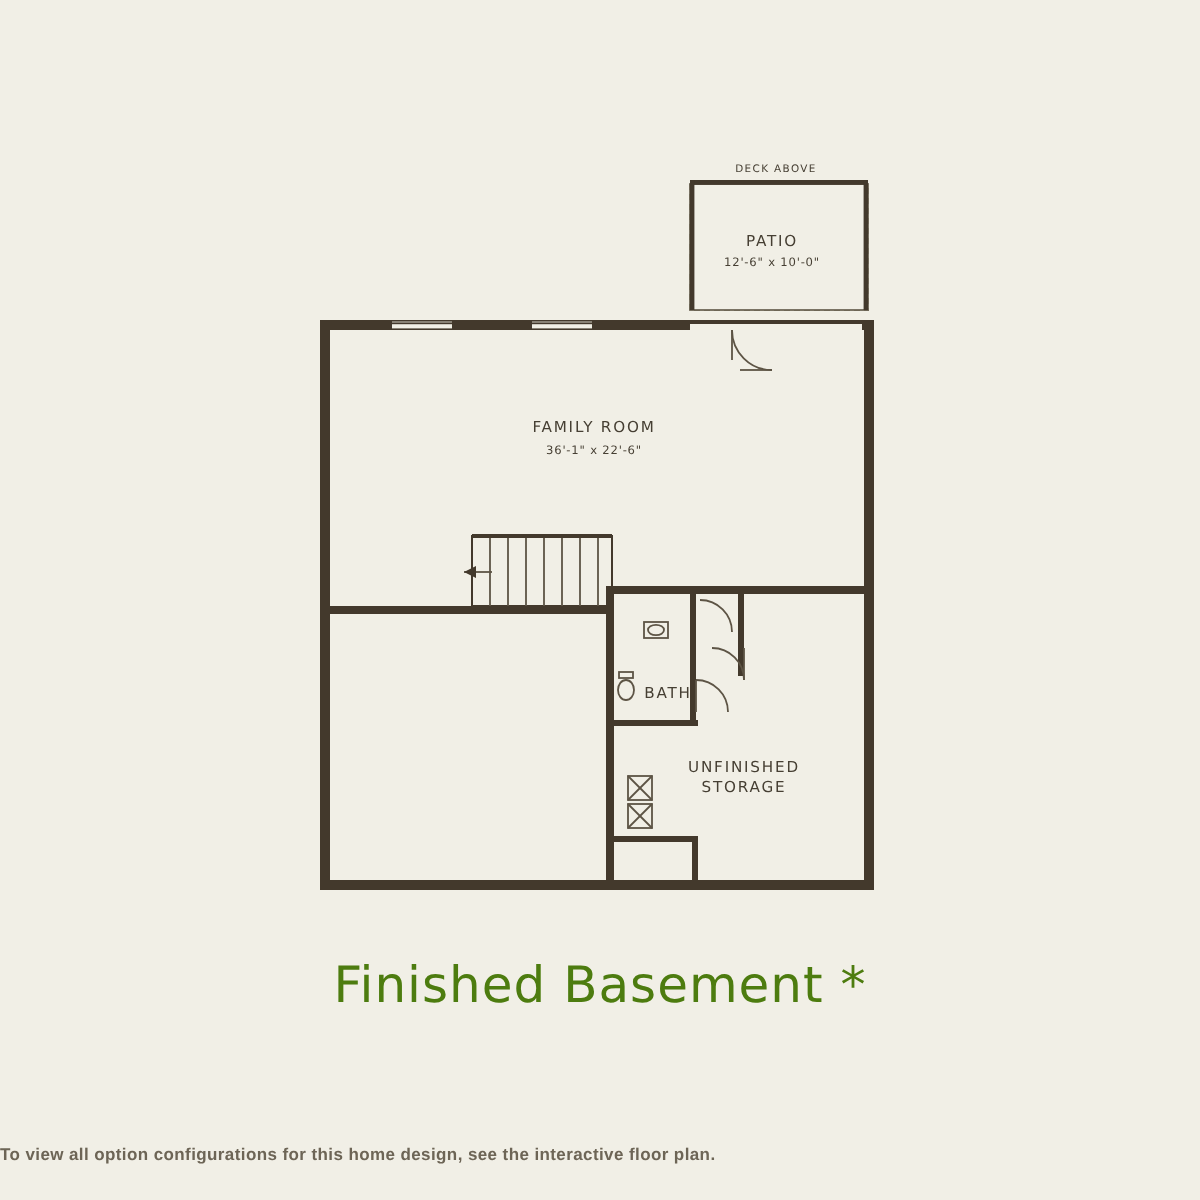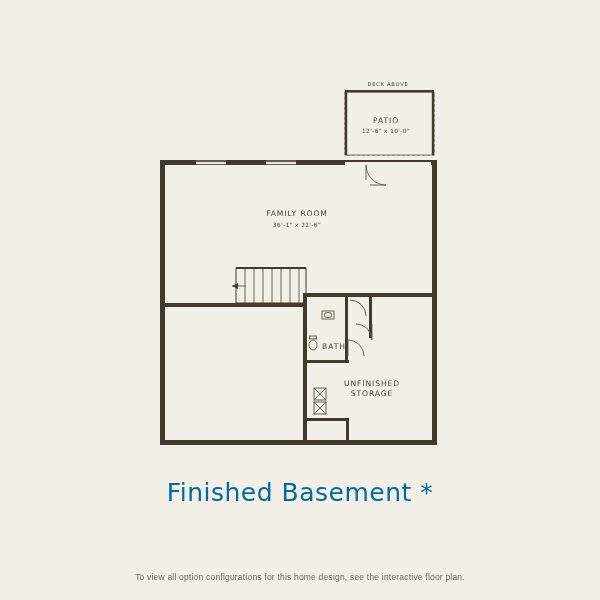--- a/index.html
+++ b/index.html
@@ -26,33 +26,34 @@
     top: 0;
   }
   .title {
     position: absolute;
     left: 0;
     top: 478px;
     width: 600px;
     text-align: center;
     font-size: 25px;
     letter-spacing: 0.5px;
-    color: #0369a1;
+    color: #4d7c0f;
     font-family: "DejaVu Sans", sans-serif;
     font-weight: 400;
   }
   .footnote {
     position: absolute;
     left: 0;
     top: 572px;
     width: 600px;
-    text-align: center;
+    text-align: left;
     font-size: 8.5px;
     color: #6d6556;
     letter-spacing: 0.2px;
+    font-weight: bold;
   }
   .room-label {
     font-family: "DejaVu Sans", sans-serif;
     fill: #463f33;
     text-anchor: middle;
   }
   .room-name {
     font-size: 7.6px;
     letter-spacing: 0.9px;
   }

